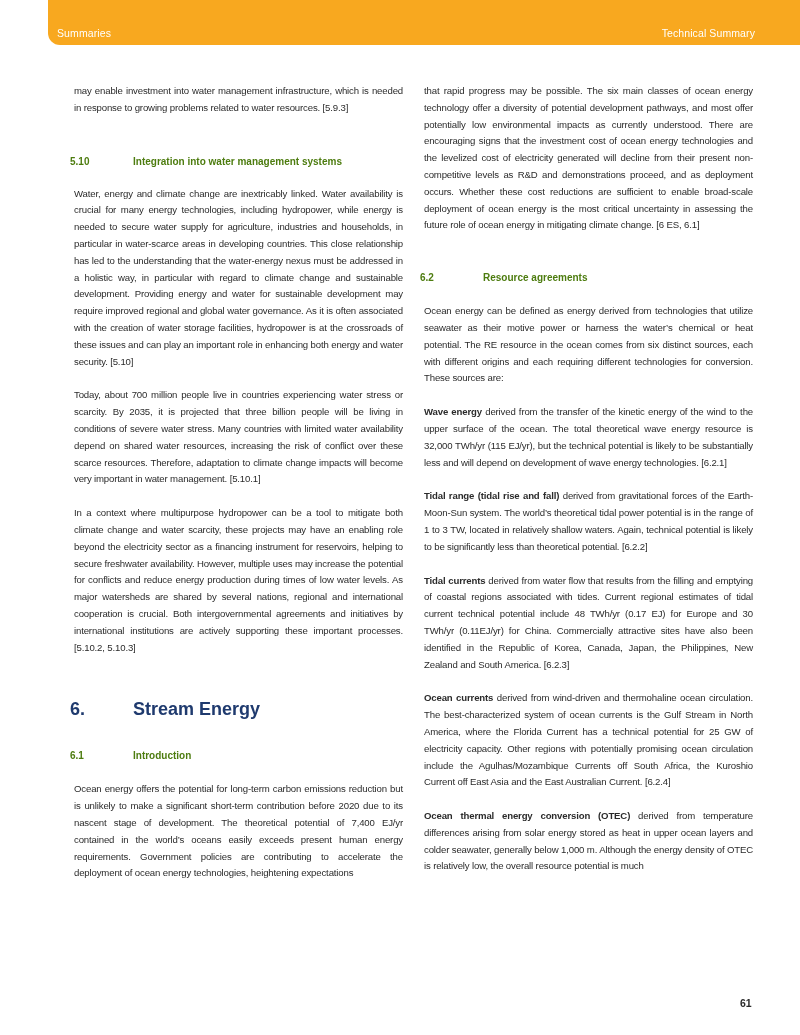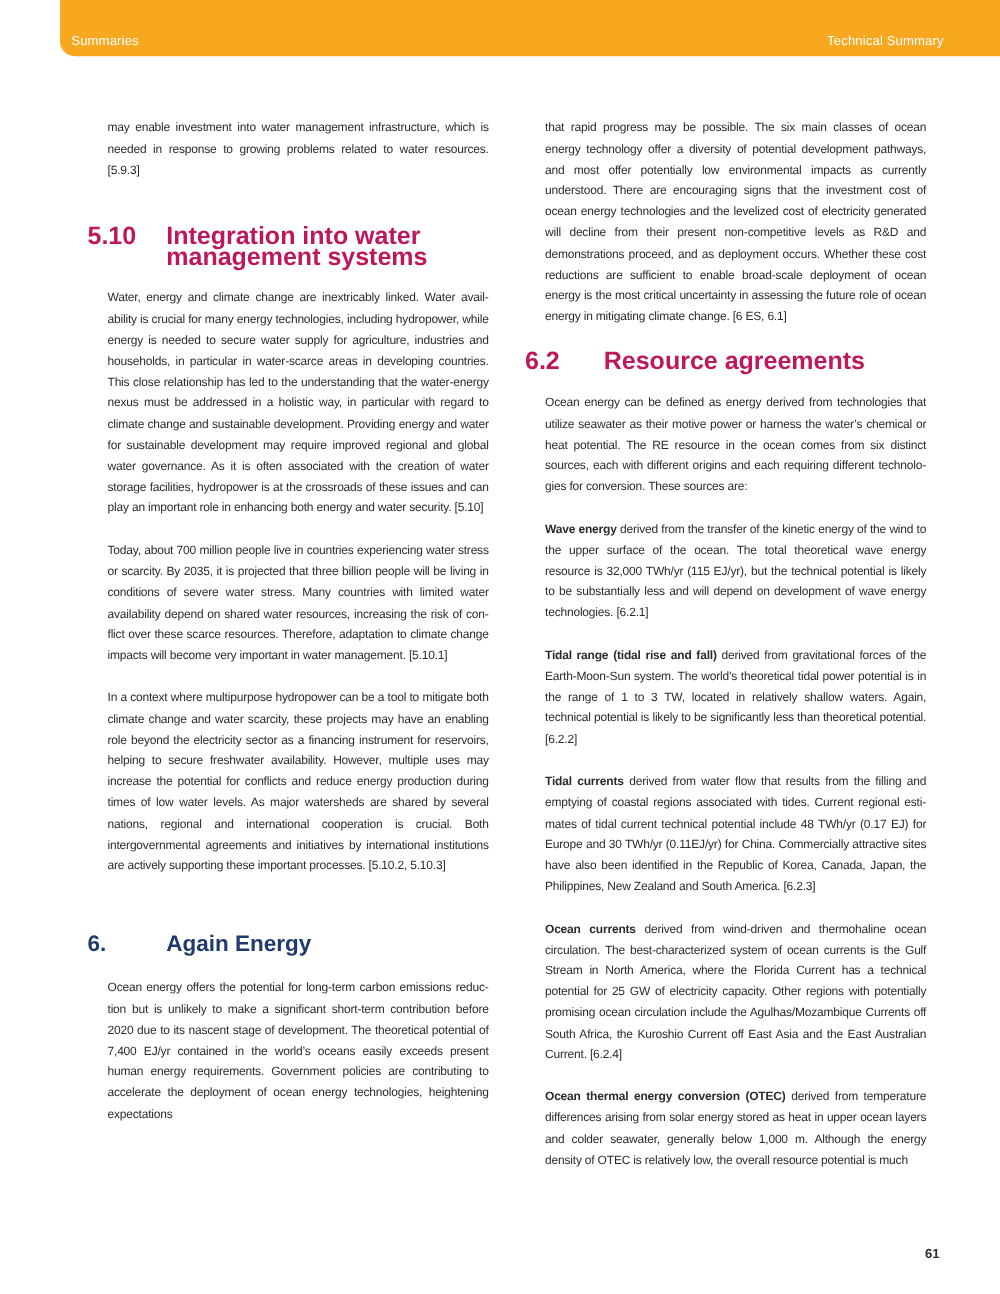--- a/index.html
+++ b/index.html
@@ -10,25 +10,25 @@
                    background: #f8a81f; border-bottom-left-radius: 12px; }
     .header-left { position: absolute; left: 57px; top: 27px; font-size: 10.5px; color: #ffffff;
                    font-weight: normal; letter-spacing: 0.1px; }
     .header-right { position: absolute; right: 45px; top: 27px; font-size: 10.5px; color: #ffffff;
                     font-weight: normal; letter-spacing: 0.1px; margin-left: 25px; }
 
     .col { position: absolute; top: 79px; width: 337px; }
     .col-left { left: 70px; }
     .col-right { left: 420px; }
 
-    p.body { margin: 16px; font-size: 9.6px; line-height: 16.8px; text-align: justify;
+    p.body { margin: 4px; font-size: 9.6px; line-height: 16.8px; text-align: justify;
              hyphens: manual; letter-spacing: -0.15px; }
     p.body b { color: #2b2b2b; }
 
-    .h2 { display: flex; color: #be185d; font-weight: bold; font-size: 20px; line-height: 17px; }
+    .h2 { display: flex; color: #4d7c0f; font-weight: bold; font-size: 10px; line-height: 17px; }
     .h2 .num { width: 63px; flex-shrink: 0; }
     .h1 { display: flex; color: #1f3a6e; font-weight: bold; font-size: 18px; line-height: 22px; }
     .h1 .num { width: 63px; flex-shrink: 0; }
 
     .page-number { position: absolute; left: 740px; top: 997px; font-size: 10.5px; font-weight: bold; color: #2b2b2b; }
   </style>
 </head>
 <body>
 
 <div class="header-band" style="background: rgb(248, 168, 31);"></div>
@@ -42,31 +42,35 @@
     <span class="num">5.10</span>
     <span>Integration into water management systems</span>
   </div>
 
   <p class="body" style="margin-top:16px;">Water, energy and climate change are inextricably linked. Water avail­ability is crucial for many energy technologies, including hydropower, while energy is needed to secure water supply for agriculture, indus­tries and households, in particular in water-scarce areas in developing countries. This close relationship has led to the understanding that the water-energy nexus must be addressed in a holistic way, in particular with regard to climate change and sustainable development. Providing energy and water for sustainable development may require improved regional and global water governance. As it is often associated with the creation of water storage facilities, hydropower is at the crossroads of these issues and can play an important role in enhancing both energy and water security. [5.10]</p>
   <p class="body" style="margin-top:17px;">Today, about 700 million people live in countries experiencing water stress or scarcity. By 2035, it is projected that three billion people will be living in conditions of severe water stress. Many countries with limited water availability depend on shared water resources, increasing the risk of con­flict over these scarce resources. Therefore, adaptation to climate change impacts will become very important in water management. [5.10.1]</p>
   <p class="body" style="margin-top:17px;">In a context where multipurpose hydropower can be a tool to mitigate both climate change and water scarcity, these projects may have an enabling role beyond the electricity sector as a financing instrument for reservoirs, helping to secure freshwater availability. However, multiple uses may increase the potential for conflicts and reduce energy produc­tion during times of low water levels. As major watersheds are shared by several nations, regional and international cooperation is crucial. Both intergovernmental agreements and initiatives by international institu­tions are actively supporting these important processes. [5.10.2, 5.10.3]</p>
 
   <div class="h1" style="margin-top:42px;">
     <span class="num">6.</span>
-    <span>Again Energy</span>
+    <span>Stream Energy</span>
   </div>
 
+  <div class="h2" style="margin-top:27px;">
+    <span class="num">6.1</span>
+    <span>Introduction</span>
+  </div>
 
   <p class="body" style="margin-top:17px;">Ocean energy offers the potential for long-term carbon emissions reduc­tion but is unlikely to make a significant short-term contribution before 2020 due to its nascent stage of development. The theoretical potential of 7,400 EJ/yr contained in the world’s oceans easily exceeds present human energy requirements. Government policies are contributing to accelerate the deployment of ocean energy technologies, heightening expectations</p>
 </div>
 
 <div class="col col-right">
   <p class="body">that rapid progress may be possible. The six main classes of ocean energy technology offer a diversity of potential development pathways, and most offer potentially low environmental impacts as currently understood. There are encouraging signs that the investment cost of ocean energy technologies and the levelized cost of electricity generated will decline from their present non-competitive levels as R&amp;D and demonstrations proceed, and as deployment occurs. Whether these cost reductions are sufficient to enable broad-scale deployment of ocean energy is the most critical uncertainty in assessing the future role of ocean energy in mitigat­ing climate change. [6 ES, 6.1]</p>
 
-  <div class="h2" style="margin-top:18px;">
+  <div class="h2" style="margin-top:35px;">
     <span class="num">6.2</span>
     <span>Resource agreements</span>
   </div>
 
   <p class="body" style="margin-top:17px;">Ocean energy can be defined as energy derived from technologies that utilize seawater as their motive power or harness the water’s chemical or heat potential. The RE resource in the ocean comes from six distinct sources, each with different origins and each requiring different technolo­gies for conversion. These sources are:</p>
 
   <p class="body" style="margin-top:17px;"><b>Wave energy</b><span> derived from the transfer of the kinetic energy of the wind to the upper surface of the ocean. The total theoretical wave energy resource is 32,000 TWh/yr (115 EJ/yr), but the technical potential is likely to be substantially less and will depend on development of wave energy technologies. [6.2.1]</span></p>
   <p class="body" style="margin-top:17px;"><b>Tidal range (tidal rise and fall)</b><span> derived from gravitational forces of the Earth-Moon-Sun system. The world’s theoretical tidal power poten­tial is in the range of 1 to 3 TW, located in relatively shallow waters. Again, technical potential is likely to be significantly less than theoreti­cal potential. [6.2.2]</span></p>
   <p class="body" style="margin-top:17px;"><b>Tidal currents</b><span> derived from water flow that results from the filling and emptying of coastal regions associated with tides. Current regional esti­mates of tidal current technical potential include 48 TWh/yr (0.17 EJ) for Europe and 30 TWh/yr (0.11EJ/yr) for China. Commercially attractive sites have also been identified in the Republic of Korea, Canada, Japan, the Philippines, New Zealand and South America. [6.2.3]</span></p>
   <p class="body" style="margin-top:17px;"><b>Ocean currents</b><span> derived from wind-driven and thermohaline ocean circulation. The best-characterized system of ocean currents is the Gulf Stream in North America, where the Florida Current has a technical potential for 25 GW of electricity capacity. Other regions with poten­tially promising ocean circulation include the Agulhas/Mozambique Currents off South Africa, the Kuroshio Current off East Asia and the East Australian Current. [6.2.4]</span></p>

